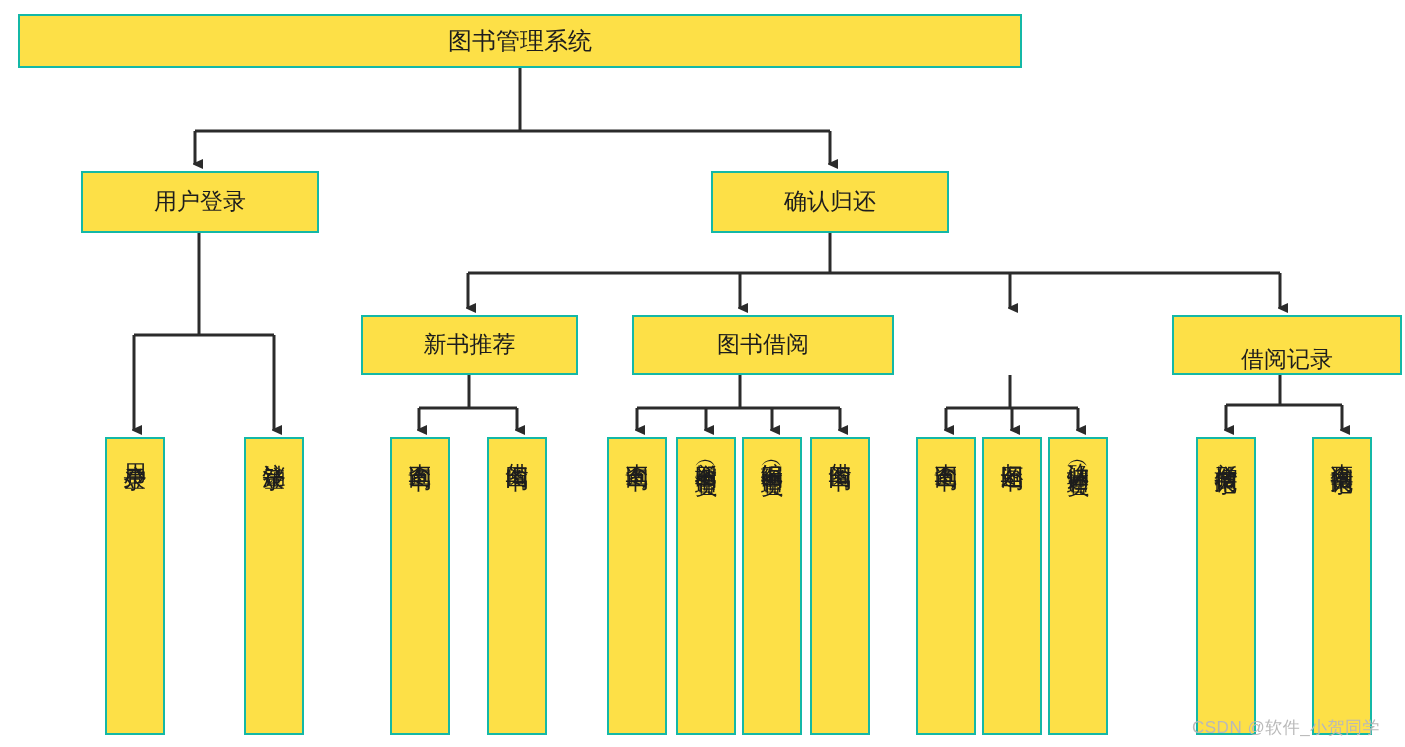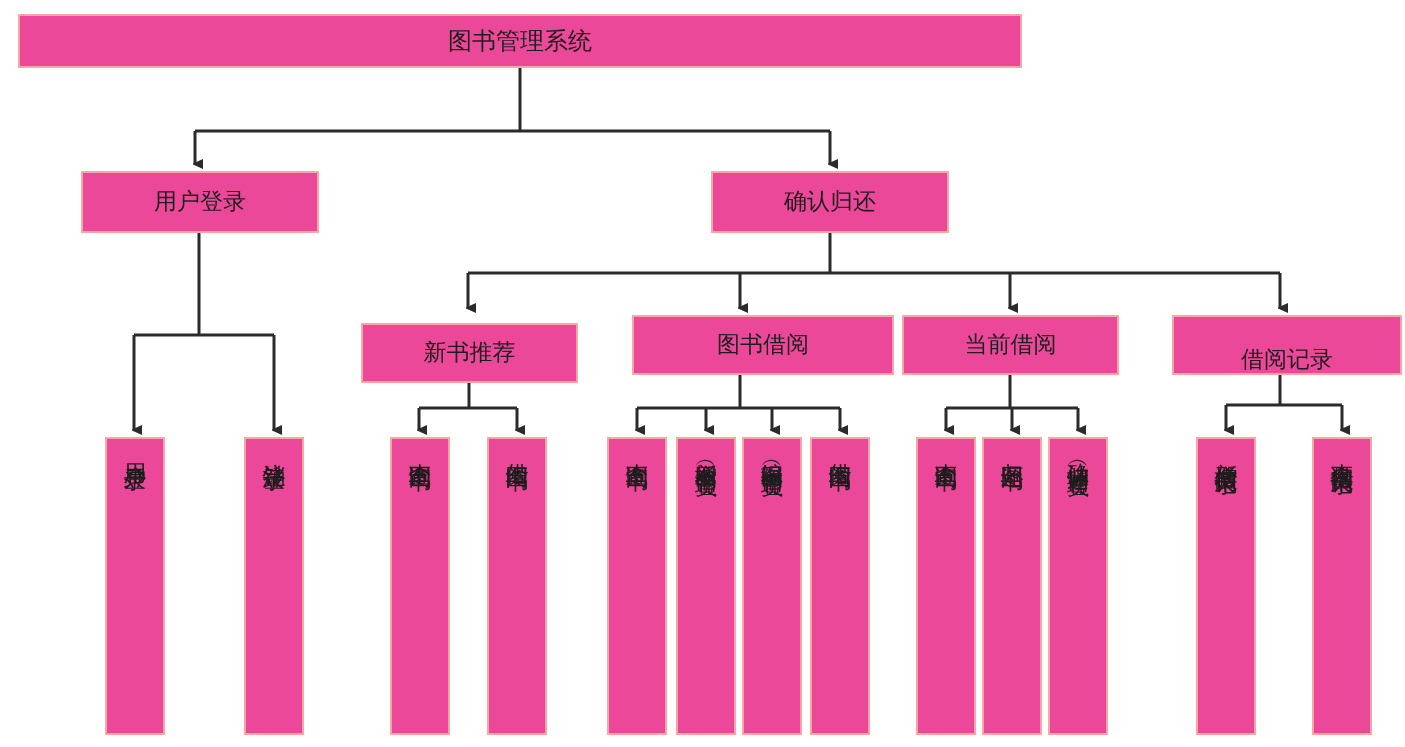--- a/index.html
+++ b/index.html
@@ -21,22 +21,22 @@
     position: absolute;
     left: 0;
     top: 0;
     width: 1405px;
     height: 747px;
     pointer-events: none;
   }
   .node {
     position: absolute;
     box-sizing: border-box;
-    background: #ec4899;
-    border: 2px solid #fca5a5;
+    background: #fde047;
+    border: 2px solid #14b8a6;
     display: flex;
     align-items: center;
     justify-content: center;
     color: #1d1d1d;
   }
   .node .label {
     text-align: center;
     line-height: 1.18;
     white-space: pre;
   }
@@ -128,28 +128,25 @@
     <span class="label">图书管理系统</span>
   </div>
 
   <div class="node h" id="n-l1-0" style="left: 81px; top: 171px; width: 238px; height: 62px;">
     <span class="label">用户登录</span>
   </div>
   <div class="node h" id="n-l1-1" style="left: 711px; top: 171px; width: 238px; height: 62px;">
     <span class="label">确认归还</span>
   </div>
 
-  <div class="node h" id="n-l2-0" style="left: 361px; top: 315px; width: 217px; height: 60px; margin-top: 8px;">
+  <div class="node h" id="n-l2-0" style="left: 361px; top: 315px; width: 217px; height: 60px;">
     <span class="label">新书推荐</span>
   </div>
   <div class="node h" id="n-l2-1" style="left: 632px; top: 315px; width: 262px; height: 60px;">
     <span class="label">图书借阅</span>
-  </div>
-  <div class="node h" id="n-l2-2" style="left: 902px; top: 315px; width: 217px; height: 60px;">
-    <span class="label">当前借阅</span>
   </div>
   <div class="node h" id="n-l2-3" style="left: 1172px; top: 315px; width: 230px; height: 60px; align-items: flex-end;">
     <span class="label">借阅记录</span>
   </div>
 
   <div class="node v" id="n-lf-0" style="left: 105px; top: 437px; width: 60px; height: 298px;">
     <span class="label">用户登录</span>
   </div>
   <div class="node v" id="n-lf-1" style="left: 244px; top: 437px; width: 60px; height: 298px;">
     <span class="label">注销登录</span>
@@ -181,14 +178,15 @@
   <div class="node v tall" id="n-lf-10" style="left: 1048px; top: 437px; width: 60px; height: 298px;">
     <span class="label">确认归还（管理员）</span>
   </div>
   <div class="node v" id="n-lf-11" style="left: 1196px; top: 437px; width: 60px; height: 298px;">
     <span class="label">新增借阅记录</span>
   </div>
   <div class="node v" id="n-lf-12" style="left: 1312px; top: 437px; width: 60px; height: 298px;">
     <span class="label">查询借阅记录</span>
   </div>
 
+  <div class="watermark" id="wm" style="left: 1192px; top: 716px;">CSDN @软件_小贺同学</div>
 
 </div>
 
 </body></html>

